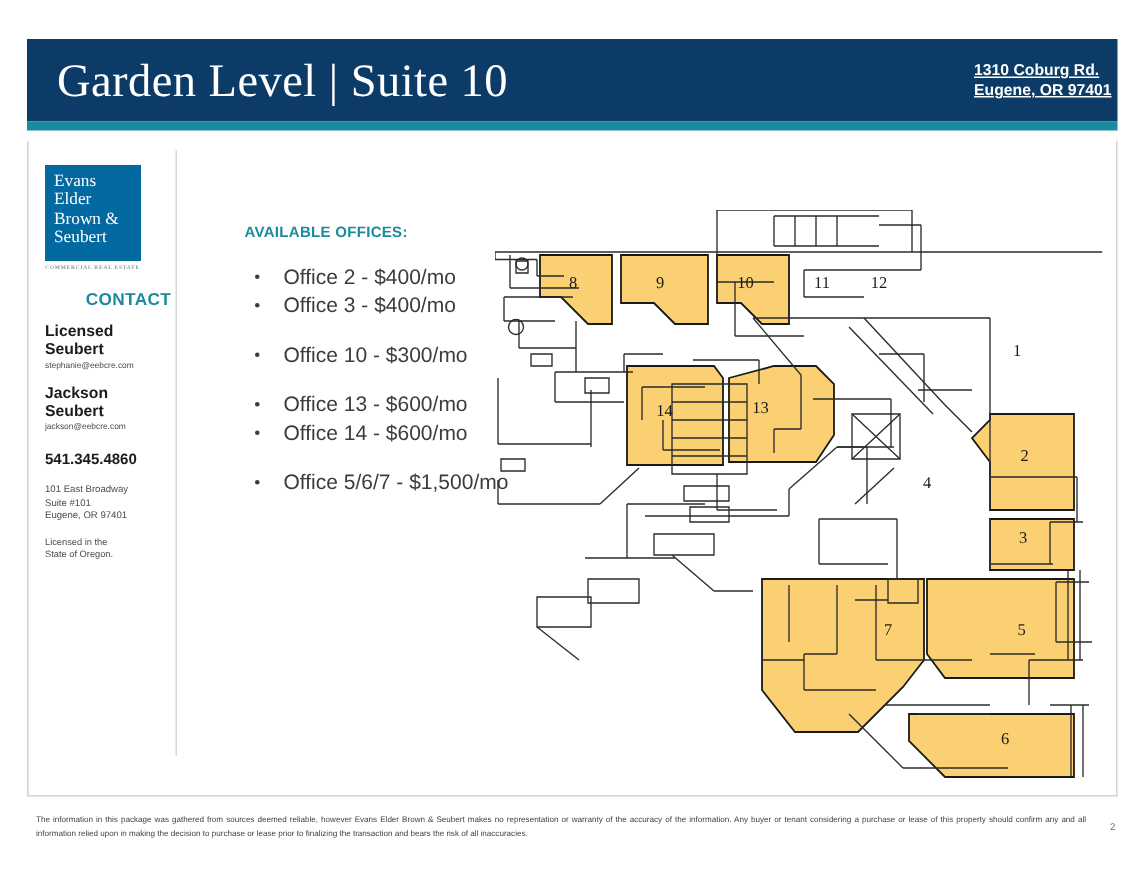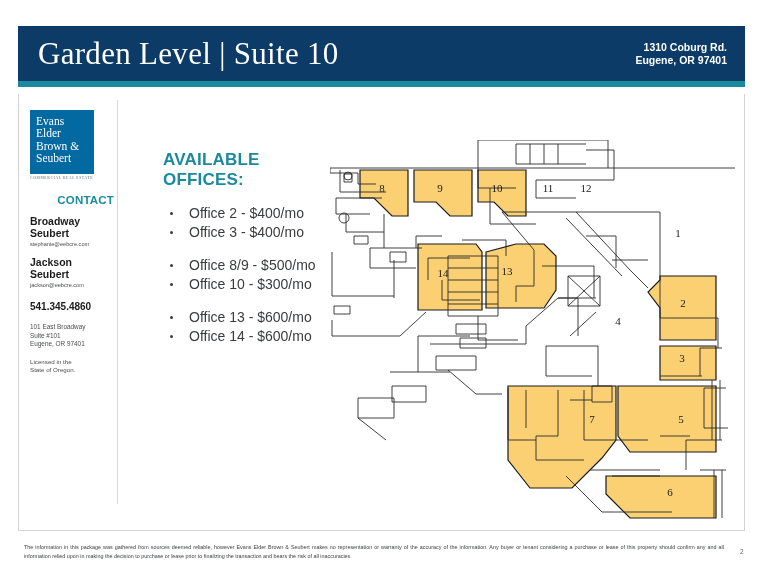--- a/index.html
+++ b/index.html
@@ -21,24 +21,25 @@
     position:absolute; left:18px; top:81px; width:727px; height:6px;
     background:#1a8a9e;
   }
   .header-title {
     position:absolute; left:38px; top:36px;
     font-family:"Liberation Serif", serif;
     font-size:31px; color:#ffffff; letter-spacing:.3px;
     white-space:nowrap;
   }
   .header-addr {
-    position:absolute; right:18px; top:41px;
-    text-align:right; color:#ffffff;
+    position:absolute; right:4px; top:41px;
+    text-align:left; color:#ffffff;
     font-size:10.5px; font-weight:bold; line-height:13px;
     padding-right:16px;
+    text-decoration:underline;
   }
 
   
   .content-frame {
     position:absolute; left:18px; top:94px; width:727px; height:437px;
     border:1px solid #d2d4d7; border-top:none;
   }
   .sidebar-divider {
     position:absolute; left:117px; top:100px; width:1px; height:404px;
     background:#d6d8da;
@@ -69,21 +70,21 @@
     color:#1b1b1b; line-height:12px;
   }
   .email { margin-top:2px; font-size:5.6px; color:#4a4c4e; }
   .phone { margin-top:13px; font-size:10px; font-weight:bold; color:#1b1b1b; }
   .addr { margin-top:11px; font-size:6.4px; color:#4a4c4e; line-height:8.6px; }
   .licensed { margin-top:9px; font-size:6.2px; color:#4a4c4e; line-height:8.4px; }
 
   
   .offices { position:absolute; left:163px; top:150px; width:170px; }
   .offices-h {
-    color:#1a8a9e; font-size:17px; font-weight:bold; letter-spacing:.2px;
+    color:#1a8a9e; font-size:10px; font-weight:bold; letter-spacing:.2px;
   }
   .off-group { margin-top:14px; }
   .off-item {
     position:relative; padding-left:26px;
     font-size:14px; color:#3a3c3e; line-height:19px; white-space:nowrap;
   }
   .off-item::before {
     content:""; position:absolute; left:7px; top:8px;
     width:3.4px; height:3.4px; border-radius:50%; background:#3a3c3e;
   }
@@ -123,21 +124,21 @@
       <span>Evans</span>
       <span>Elder</span>
       <span>Brown &amp;</span>
       <span>Seubert</span>
     </div>
     <div class="logo-sub">COMMERCIAL REAL ESTATE</div>
 
     <div class="contact-h">CONTACT</div>
 
     <div class="person">
-      <div>Broadway</div>
+      <div>Licensed</div>
       <div>Seubert</div>
     </div>
     <div class="email">stephanie@eebcre.com</div>
 
     <div class="person">
       <div>Jackson</div>
       <div>Seubert</div>
     </div>
     <div class="email">jackson@eebcre.com</div>
 
@@ -156,26 +157,28 @@
   </div>
 
   <div class="offices">
     <div class="offices-h">AVAILABLE OFFICES:</div>
     <div id="offices-groups">
         <div class="off-group">
           <div class="off-item">Office 2 - $400/mo</div>
           <div class="off-item">Office 3 - $400/mo</div>
         </div>
         <div class="off-group">
-          <div class="off-item">Office 8/9 - $500/mo</div>
           <div class="off-item">Office 10 - $300/mo</div>
         </div>
         <div class="off-group">
           <div class="off-item">Office 13 - $600/mo</div>
           <div class="off-item">Office 14 - $600/mo</div>
+        </div>
+        <div class="off-group">
+          <div class="off-item">Office 5/6/7 - $1,500/mo</div>
         </div>
       </div>
   </div>
 
   <div class="plan">
     <svg width="405" height="385" viewBox="0 0 405 385">
       <g id="fp-shapes">
           <polygon points="330,136 386,136 386,200 330,200 330,168 318,152 330,140" fill="#fbd073" stroke="#1a1a1a" stroke-width="1.2"></polygon>
           <polygon points="330,206 386,206 386,240 330,240" fill="#fbd073" stroke="#1a1a1a" stroke-width="1.2"></polygon>
           <polygon points="288,246 386,246 386,312 300,312 288,296" fill="#fbd073" stroke="#1a1a1a" stroke-width="1.2"></polygon>

